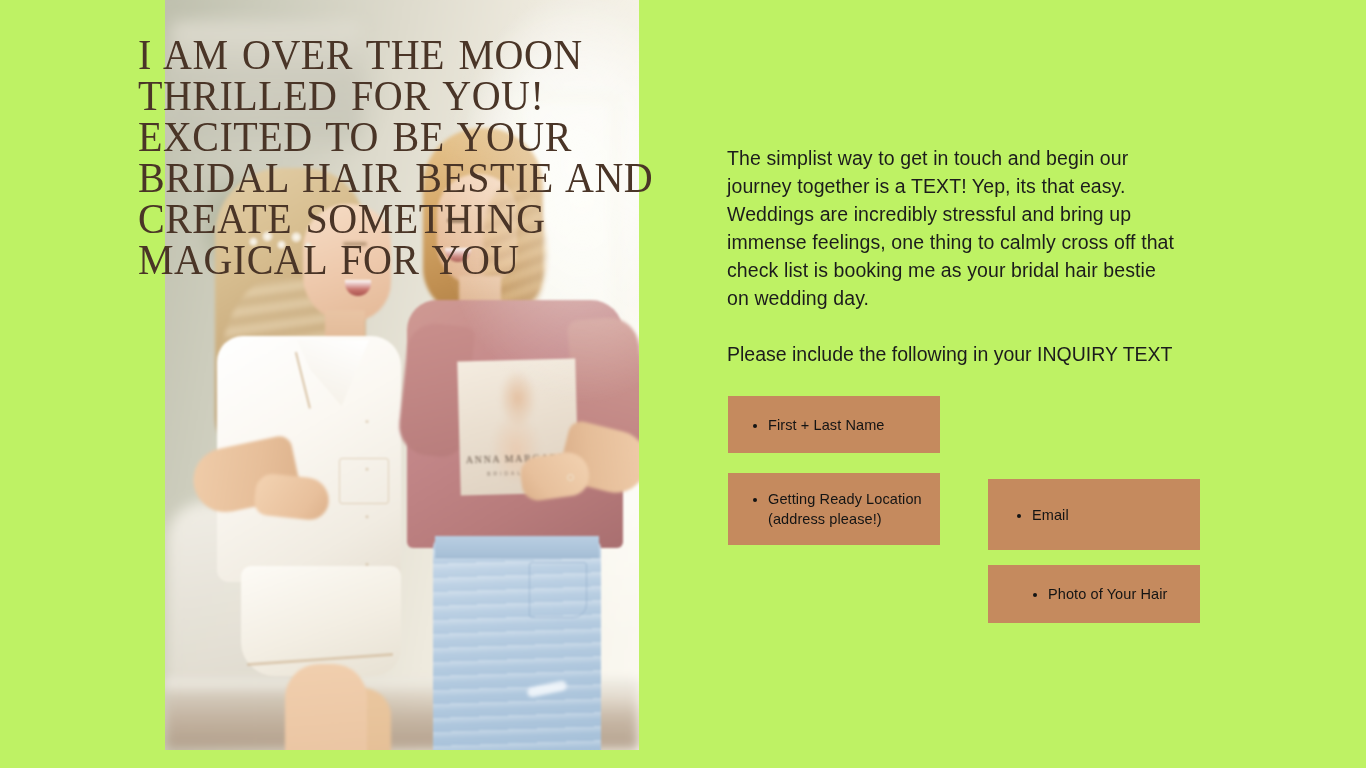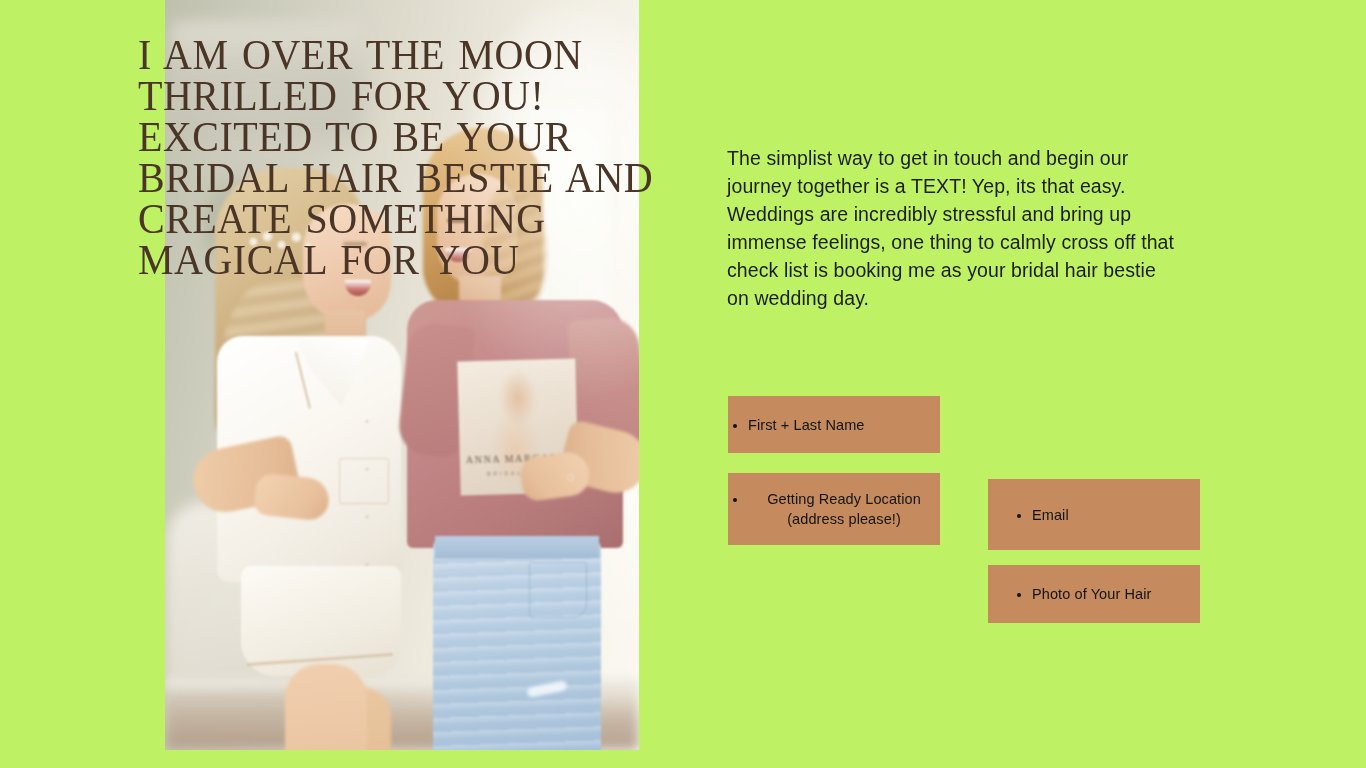--- a/index.html
+++ b/index.html
@@ -395,36 +395,36 @@
   
   .box {
     position: absolute;
     background: #c58a5e;
     display: flex;
     align-items: center;
   }
   .box ul {
     list-style: disc;
     margin: 0;
-    padding-left: 20px;
+    padding-left: 40px;
     width: 100%;
   }
   .box li {
     font-size: 14.5px;
     line-height: 20px;
     color: #141414;
     letter-spacing: 0.1px;
   }
 
   #box-name     { left: 728px; top: 396px; width: 212px; height: 57px; }
-  #box-location { left: 728px; top: 473px; width: 212px; height: 72px; text-align: center; }
+  #box-location { left: 728px; top: 473px; width: 212px; height: 72px; }
   #box-styles   { left: 728px; top: 558px; width: 212px; height: 72px; }
   #box-date     { left: 988px; top: 396px; width: 212px; height: 57px; }
   #box-email    { left: 988px; top: 479px; width: 212px; height: 71px; }
-  #box-photo    { left: 988px; top: 565px; width: 212px; height: 58px; }
+  #box-photo    { left: 988px; top: 565px; width: 212px; height: 58px; padding-left: 16px; }
 
   #box-date ul, #box-email ul, #box-photo ul { padding-left: 44px; }
 </style>
 </head>
 <body>
 
 <div class="page">
 
   <div class="photo-frame">
     <div class="photo-bg"></div>
@@ -481,20 +481,21 @@
       <div class="stylist-ring"></div>
     </div>
 
     <div class="photo-soften"></div>
     <div class="photo-glow"></div>
   </div>
 
   <h1 class="headline">I AM OVER THE MOON THRILLED FOR YOU! EXCITED TO BE YOUR BRIDAL HAIR BESTIE AND CREATE SOMETHING MAGICAL FOR YOU</h1>
 
   <p class="body-copy">The simplist way to get in touch and begin our journey together is a TEXT! Yep, its that easy. Weddings are incredibly stressful and bring up immense feelings, one thing to calmly cross off that check list is booking me as your bridal hair bestie on wedding day.</p>
+  <p class="inquiry-lead">Please include the following in your INQUIRY TEXT</p>
 
   <div class="box" id="box-name">
     <ul>
       <li>First + Last Name</li>
     </ul>
   </div>
 
   <div class="box" id="box-location">
     <ul>
       <li>Getting Ready Location (address please!)</li>

